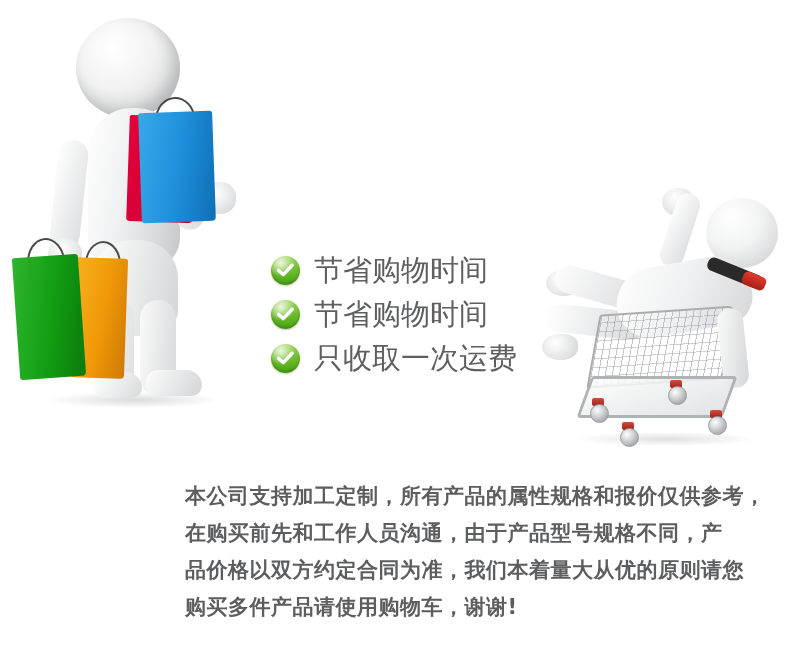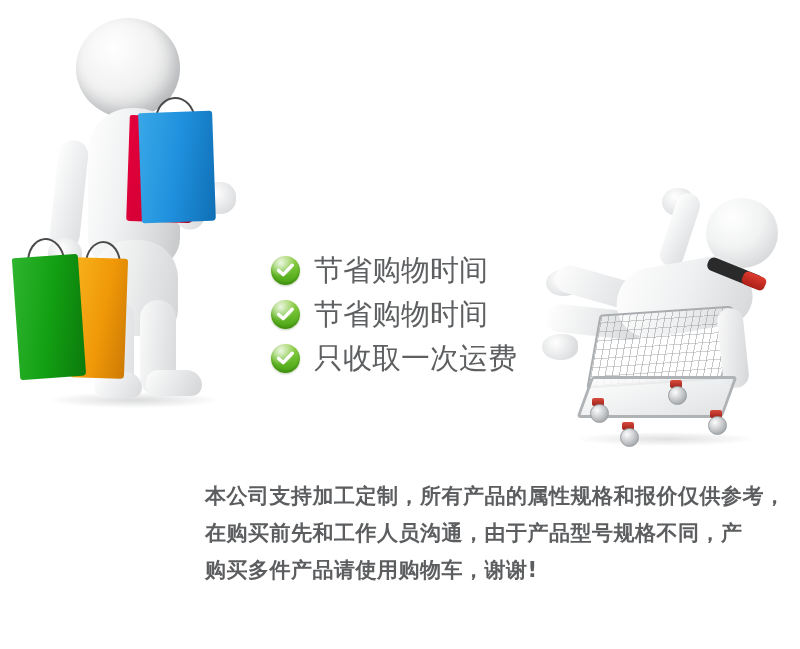--- a/index.html
+++ b/index.html
@@ -379,21 +379,20 @@
     width: 575px;
     z-index: 6;
   }
   .notice-line {
     font-size: 21px;
     line-height: 37px;
     font-weight: bold;
     letter-spacing: .5px;
     color: #5b5d5f;
     white-space: nowrap;
-    margin-left: 20px;
   }
 </style>
 </head>
 <body>
 
 <div id="banner">
 
   <div id="shopper-figure">
     <div class="fig-shadow"></div>
     <div class="fig-arm-l"></div>
@@ -482,16 +481,17 @@
     </div>
 
   </div>
 
   <div id="notice-badge">
   </div>
 
   <div id="notice-text">
     <div class="notice-line">本公司支持加工定制，所有产品的属性规格和报价仅供参考，</div>
     <div class="notice-line">在购买前先和工作人员沟通，由于产品型号规格不同，产</div>
+    <div class="notice-line">品价格以双方约定合同为准，我们本着量大从优的原则请您</div>
     <div class="notice-line">购买多件产品请使用购物车，谢谢!</div>
   </div>
 
 </div>
 
 </body></html>

